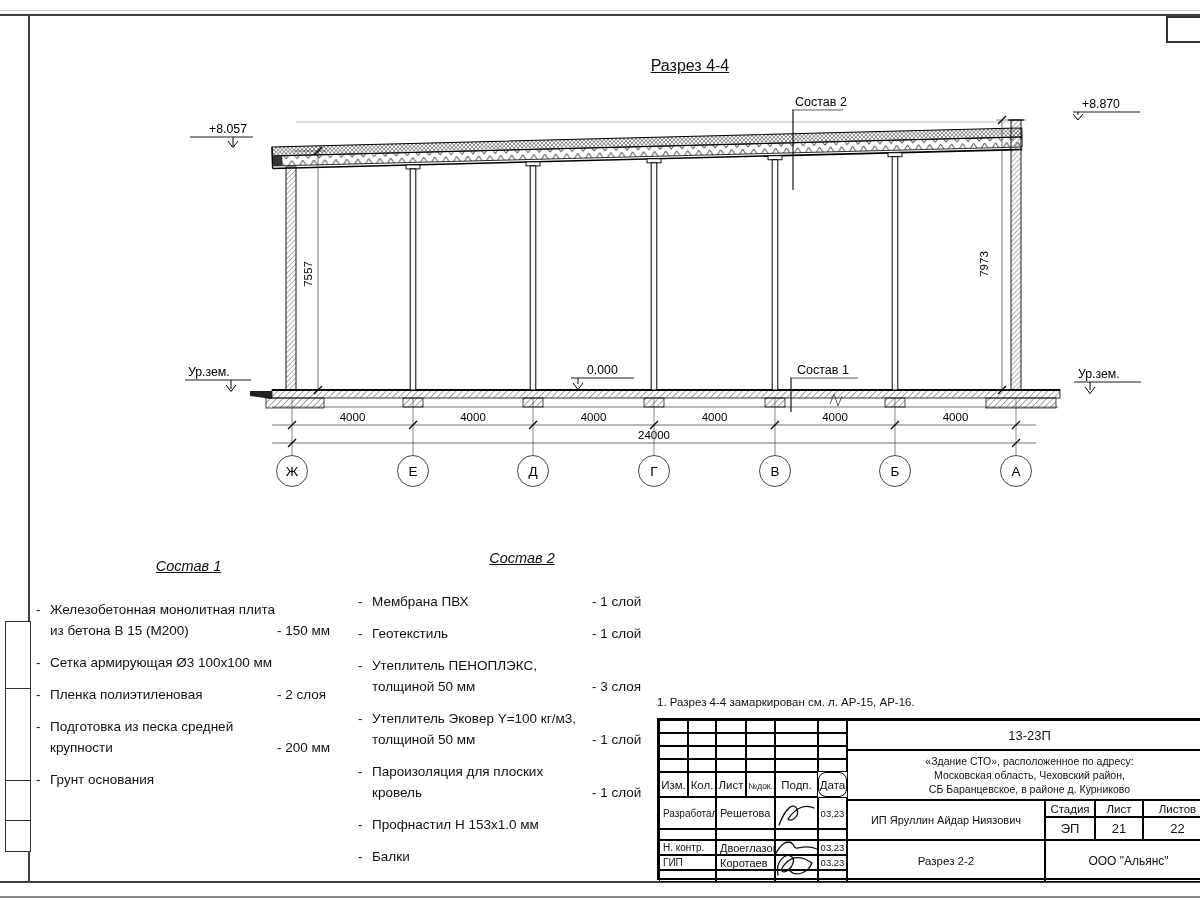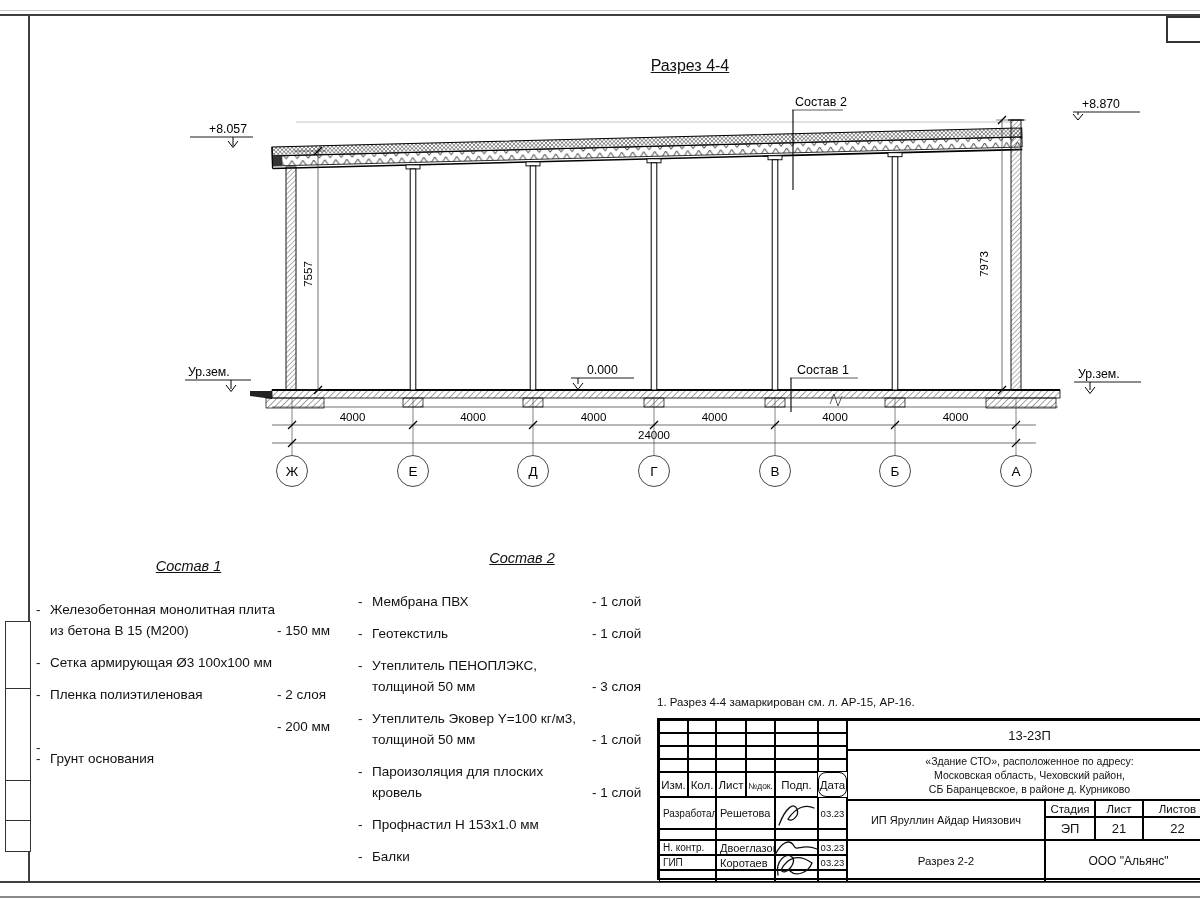--- a/index.html
+++ b/index.html
@@ -217,21 +217,21 @@
         </div>
         <div class="comp-item">
           <div class="ci-text"><span class="ci-bullet">-</span><span>Сетка армирующая Ø3 100х100 мм</span></div>
           <div class="ci-val"></div>
         </div>
         <div class="comp-item">
           <div class="ci-text"><span class="ci-bullet">-</span><span>Пленка полиэтиленовая</span></div>
           <div class="ci-val">-  2 слоя</div>
         </div>
         <div class="comp-item">
-          <div class="ci-text"><span class="ci-bullet">-</span></div>
+          <div class="ci-text"><span class="ci-bullet">-</span><span>Подготовка из песка средней<br>крупности</span></div>
           <div class="ci-val">- 200 мм</div>
         </div>
         <div class="comp-item">
           <div class="ci-text"><span class="ci-bullet">-</span><span>Грунт основания</span></div>
           <div class="ci-val"></div>
         </div>
       </div>
   </div>
 
   <div class="comp comp2" style="left:358px;top:548px;width:298px;">

